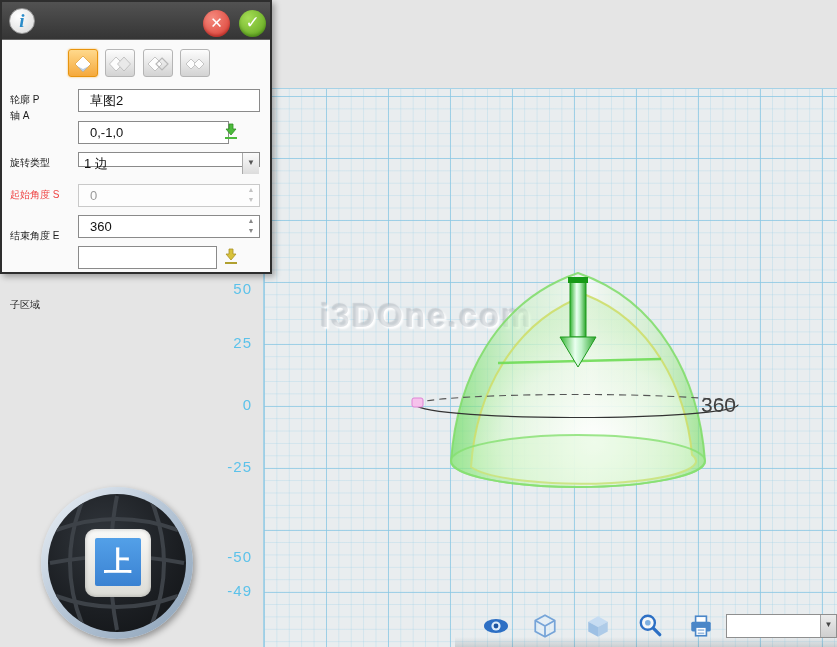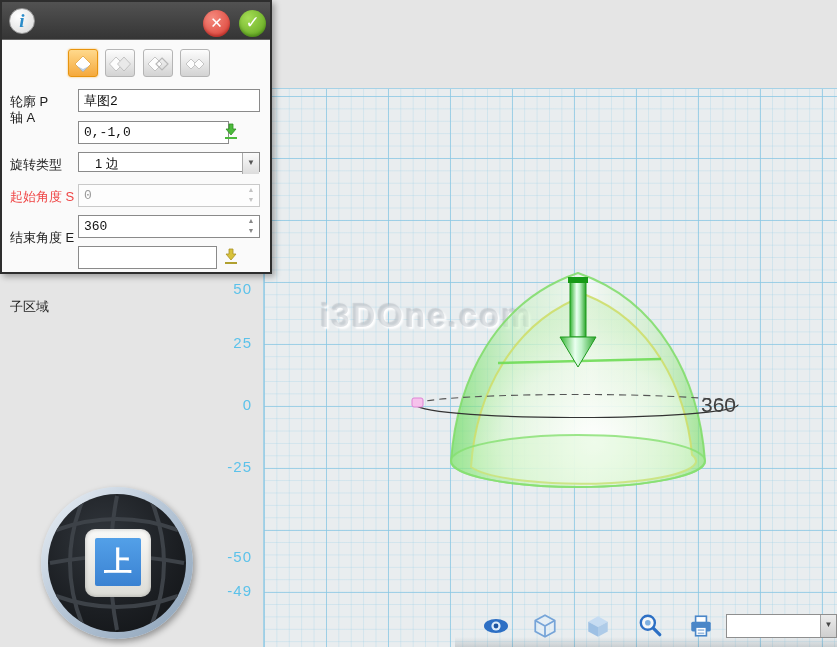--- a/index.html
+++ b/index.html
@@ -64,31 +64,31 @@
     border:1px solid #b5b5b5; border-radius:3px;
     background:linear-gradient(#fdfdfd,#d3d3d3); position:relative;
   }
   .tool-btn.active {
     border:1px solid #e8940d;
     background:linear-gradient(#ffd98c,#f5a93c);
     box-shadow:0 0 2px rgba(245,160,30,.8);
   }
   .tool-btn svg { position:absolute; left:3px; top:4px; }
 
-  .fld-label { position:absolute; left:8px; font-size:13px; color:#1c1c1c; white-space:nowrap; }
+  .fld-label { position:absolute; left:8px; font-size:10px; color:#1c1c1c; white-space:nowrap; }
   .fld-label.disabled { color:#ef4444; }
   .txt {
     position:absolute; left:76px; height:23px; border:1px solid #8a8a8a; background:#fff;
-    font-family:Liberation Mono, monospace;
-    font-size:13px; color:#111; padding:0 5px; outline:none;
+    font-family:Liberation Sans, sans-serif;
+    font-size:13px; color:#111; padding:0 11px; outline:none;
   }
   .txt.disabled { border:1px solid #c9c9c9; color:#9b9b9b; background:#fdfdfd; }
   .combo {
-    position:absolute; left:76px; width:182px; height:20px; border:1px solid #8a8a8a;
-    background:#fff; font-size:13px; color:#111; line-height:21px; padding-left:16px;
+    position:absolute; left:76px; width:182px; height:15px; border:1px solid #8a8a8a;
+    background:#fff; font-size:13px; color:#111; line-height:21px; padding-left:5px;
   }
   .combo .arrow-box {
     position:absolute; right:0; top:0; width:17px; height:21px;
     background:linear-gradient(#fbfbfb,#dcdcdc); border-left:1px solid #aaa;
     text-align:center; line-height:19px; font-size:8px; color:#555;
   }
   .spin {
     position:absolute; right:3px; top:2px; width:12px; height:17px;
     display:flex; flex-direction:column; justify-content:space-between;
     font-size:7px; line-height:7px; color:#888; text-align:center;

